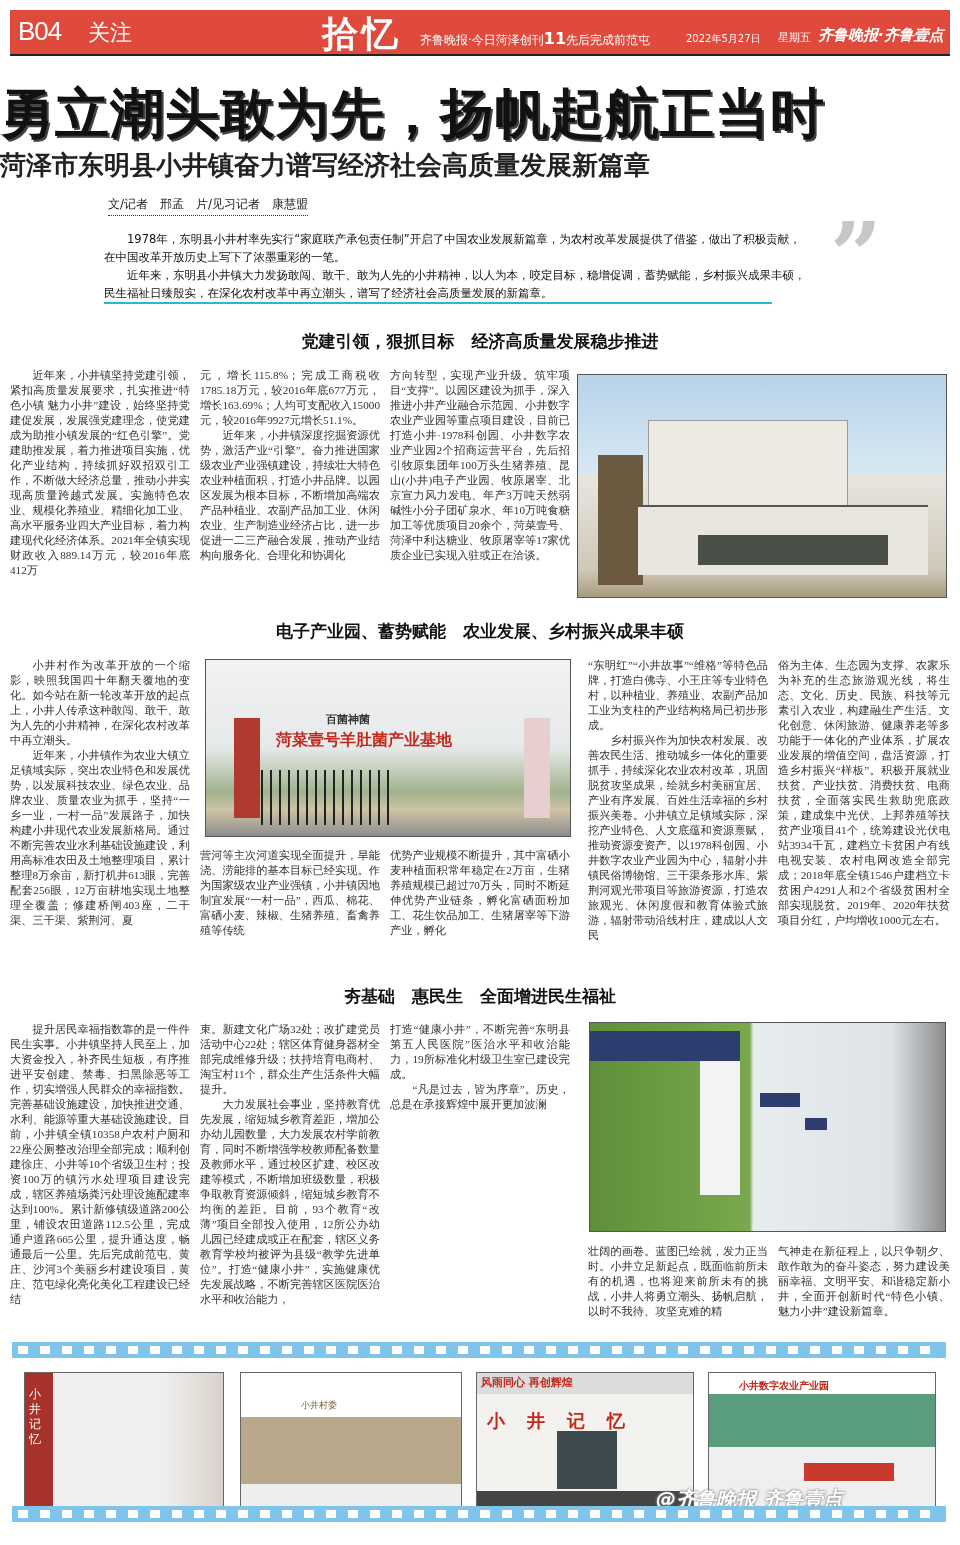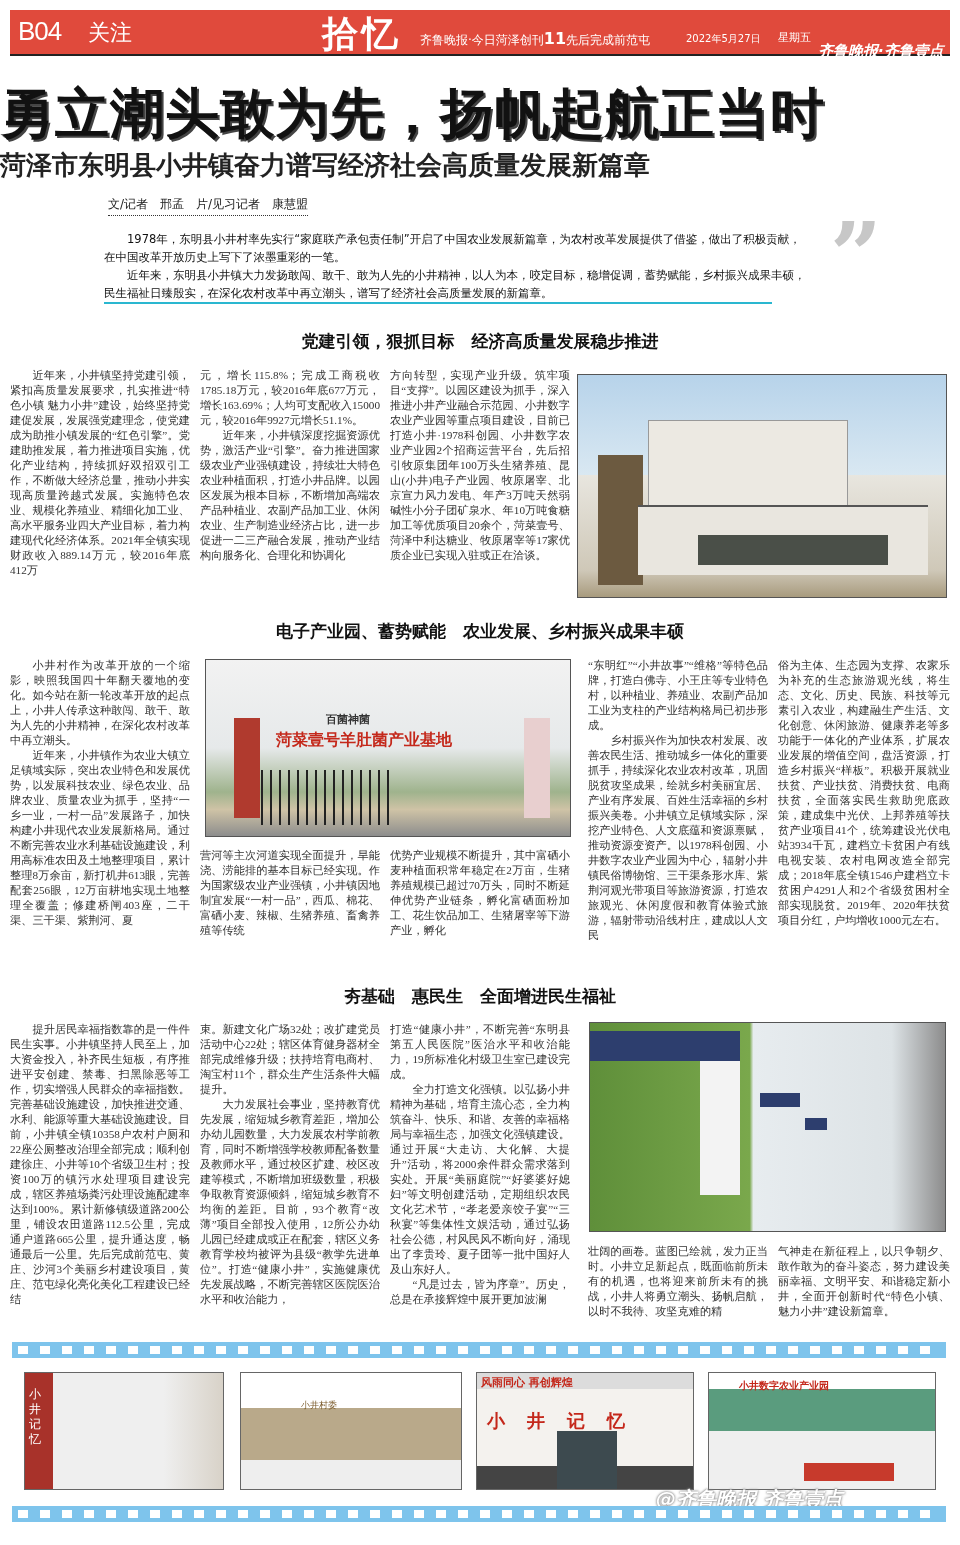--- a/index.html
+++ b/index.html
@@ -6,39 +6,39 @@
 body{width:960px;height:1545px;background:#fff;font-family:"DejaVu Sans",sans-serif;position:relative;overflow:hidden;color:#222}
 .abs{position:absolute}
 .masthead{left:10px;top:10px;width:940px;height:46px;background:#e04a3c;border-bottom:2px solid #222;color:#fff}
 .mh-page{left:8px;top:6px;font-size:26px;font-family:"Liberation Sans",sans-serif;letter-spacing:-1px}
 .mh-col{left:78px;top:8px;font-size:22px}
 .mh-logo{left:312px;top:0px;font-size:36px;font-weight:bold;font-family:"DejaVu Serif",serif;letter-spacing:4px}
 .mh-sub{left:410px;top:19px;font-size:12px}
 .mh-sub .num{color:#ffffff;font-weight:bold;font-size:16px}
 .mh-date{left:676px;top:22px;font-size:10px}
 .mh-week{left:768px;top:20px;font-size:11px}
-.mh-brand{left:808px;top:32px;font-size:15px;font-weight:bold;font-style:italic}
+.mh-brand{left:808px;top:16px;font-size:15px;font-weight:bold;font-style:italic}
 .headline{left:0;top:78px;width:960px;text-align:left;font-family:"DejaVu Serif",serif;font-weight:900;font-size:54px;letter-spacing:1px;color:#111;text-shadow:2px 2px 0 #444}
 .subhead{left:0;top:148px;width:960px;text-align:left;font-family:"DejaVu Serif",serif;font-size:26px;color:#222}
 .byline{left:108px;top:196px;font-size:12px;border-bottom:1px dotted #333;padding-bottom:2px}
 .lead{left:104px;top:230px;width:706px;font-size:11.5px;line-height:18px;text-indent:2em;color:#111}
 .lead p{text-indent:2em}
 .quote{left:830px;top:210px;font-size:90px;color:#c7c7c7;font-family:"DejaVu Serif",serif;font-weight:bold;line-height:1}
 .rule{left:104px;top:302px;width:668px;height:2px;background:#2ab7d0}
 .sec-title{left:0;width:960px;text-align:center;font-family:"DejaVu Serif",serif;font-size:17px;font-weight:bold;color:#111}
 .col{font-size:11.2px;line-height:15px;color:#333;text-align:justify;font-family:Liberation Serif, serif}
 .col p{text-indent:2em}
 .col p.noi{text-indent:0}
 .photo{border:1px solid #555;overflow:hidden}
 .ph-bldg{background:linear-gradient(#b7d3ea 0%,#d9e8f2 45%,#e8e6df 45%,#cfc8b8 88%,#a89b7e 100%)}
 .ph-gate{background:linear-gradient(#f2f2f2 0%,#e6e9ea 50%,#9fb38d 75%,#cfc3a6 85%,#8d8d8d 100%)}
 .ph-street{background:linear-gradient(90deg,#5f8f3a 0%,#7aa84c 45%,#e7ecef 46%,#dde3e6 85%,#8c8c8c 100%)}
 .film{left:12px;width:934px;height:16px;background:#7ec4ec}
 .film .holes{position:absolute;left:6px;top:4px;right:6px;height:8px;background:repeating-linear-gradient(90deg,#fff 0 10px,transparent 10px 22px)}
-.thumb{top:1372px;height:118px;border:1px solid #666}
+.thumb{top:1372px;height:150px;border:1px solid #666}
 .wm{left:656px;top:1486px;font-size:20px;color:#fff;text-shadow:0 0 2px #888,0 0 3px #888;font-style:italic;font-weight:bold}
 .bldg-label{color:#c4281b;font-weight:bold;font-family:"DejaVu Serif",serif}
 </style>
 </head>
 <body>
 
 <div class="abs masthead">
   <span class="abs mh-page">B04</span>
   <span class="abs mh-col">关注</span>
   <span class="abs mh-logo">拾忆</span>
@@ -105,21 +105,20 @@
 <div class="abs sec-title" style="top:985px">夯基础　惠民生　全面增进民生福祉</div>
 <div class="abs col" style="left:10px;top:1022px;width:180px">
   <p>提升居民幸福指数靠的是一件件民生实事。小井镇坚持人民至上，加大资金投入，补齐民生短板，有序推进平安创建、禁毒、扫黑除恶等工作，切实增强人民群众的幸福指数。完善基础设施建设，加快推进交通、水利、能源等重大基础设施建设。目前，小井镇全镇10358户农村户厕和22座公厕整改治理全部完成；顺利创建徐庄、小井等10个省级卫生村；投资100万的镇污水处理项目建设完成，辖区养殖场粪污处理设施配建率达到100%。累计新修镇级道路200公里，铺设农田道路112.5公里，完成通户道路665公里，提升通达度，畅通最后一公里。先后完成前范屯、黄庄、沙河3个美丽乡村建设项目，黄庄、范屯绿化亮化美化工程建设已经结</p>
 </div>
 <div class="abs col" style="left:200px;top:1022px;width:180px">
   <p class="noi">束。新建文化广场32处；改扩建党员活动中心22处；辖区体育健身器材全部完成维修升级；扶持培育电商村、淘宝村11个，群众生产生活条件大幅提升。</p>
   <p>大力发展社会事业，坚持教育优先发展，缩短城乡教育差距，增加公办幼儿园数量，大力发展农村学前教育，同时不断增强学校教师配备数量及教师水平，通过校区扩建、校区改建等模式，不断增加班级数量，积极争取教育资源倾斜，缩短城乡教育不均衡的差距。目前，93个教育“改薄”项目全部投入使用，12所公办幼儿园已经建成或正在配套，辖区义务教育学校均被评为县级“教学先进单位”。打造“健康小井”，实施健康优先发展战略，不断完善辖区医院医治水平和收治能力，</p>
 </div>
 <div class="abs col" style="left:390px;top:1022px;width:180px">
   <p class="noi">打造“健康小井”，不断完善“东明县第五人民医院”医治水平和收治能力，19所标准化村级卫生室已建设完成。</p>
-  <p>全力打造文化强镇。以弘扬小井精神为基础，培育主流心态，全力构筑奋斗、快乐、和谐、友善的幸福格局与幸福生态，加强文化强镇建设。通过开展“大走访、大化解、大提升”活动，将2000余件群众需求落到实处。开展“美丽庭院”“好婆婆好媳妇”等文明创建活动，定期组织农民文化艺术节，“孝老爱亲饺子宴”“三秋宴”等集体性文娱活动，通过弘扬社会公德，村风民风不断向好，涌现出了李贵玲、夏子团等一批中国好人及山东好人。</p>
   <p>“凡是过去，皆为序章”。历史，总是在承接辉煌中展开更加波澜</p>
 </div>
 <div class="abs photo ph-street" style="left:589px;top:1022px;width:357px;height:210px">
   <div class="abs" style="left:110px;top:12px;width:40px;height:160px;background:#f3f3f3"></div>
   <div class="abs" style="left:0px;top:8px;width:150px;height:30px;background:#2d3e6e"></div>
   <div class="abs" style="left:170px;top:70px;width:40px;height:14px;background:#2d3e6e"></div>
   <div class="abs" style="left:215px;top:95px;width:22px;height:12px;background:#2d3e6e"></div>
 </div>
 <div class="abs col" style="left:588px;top:1244px;width:180px">
   <p class="noi">壮阔的画卷。蓝图已绘就，发力正当时。小井立足新起点，既面临前所未有的机遇，也将迎来前所未有的挑战，小井人将勇立潮头、扬帆启航，以时不我待、攻坚克难的精</p>

